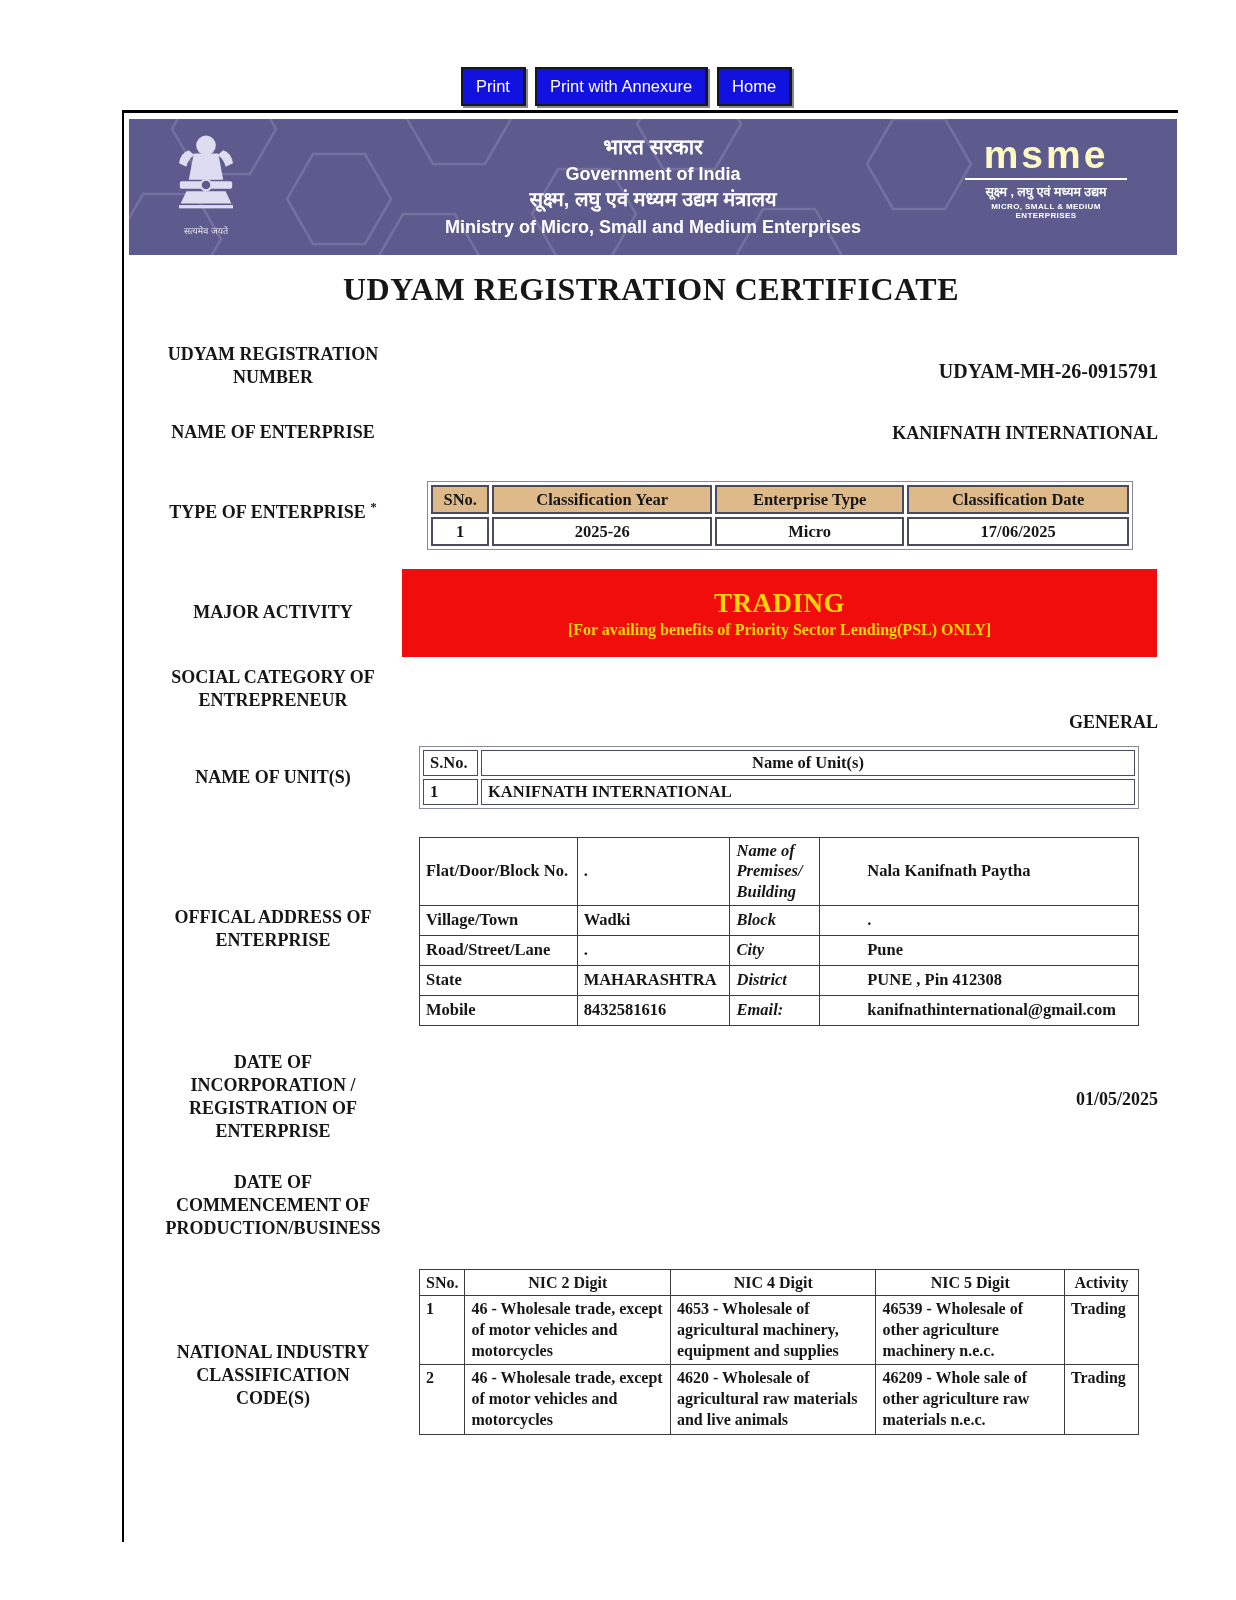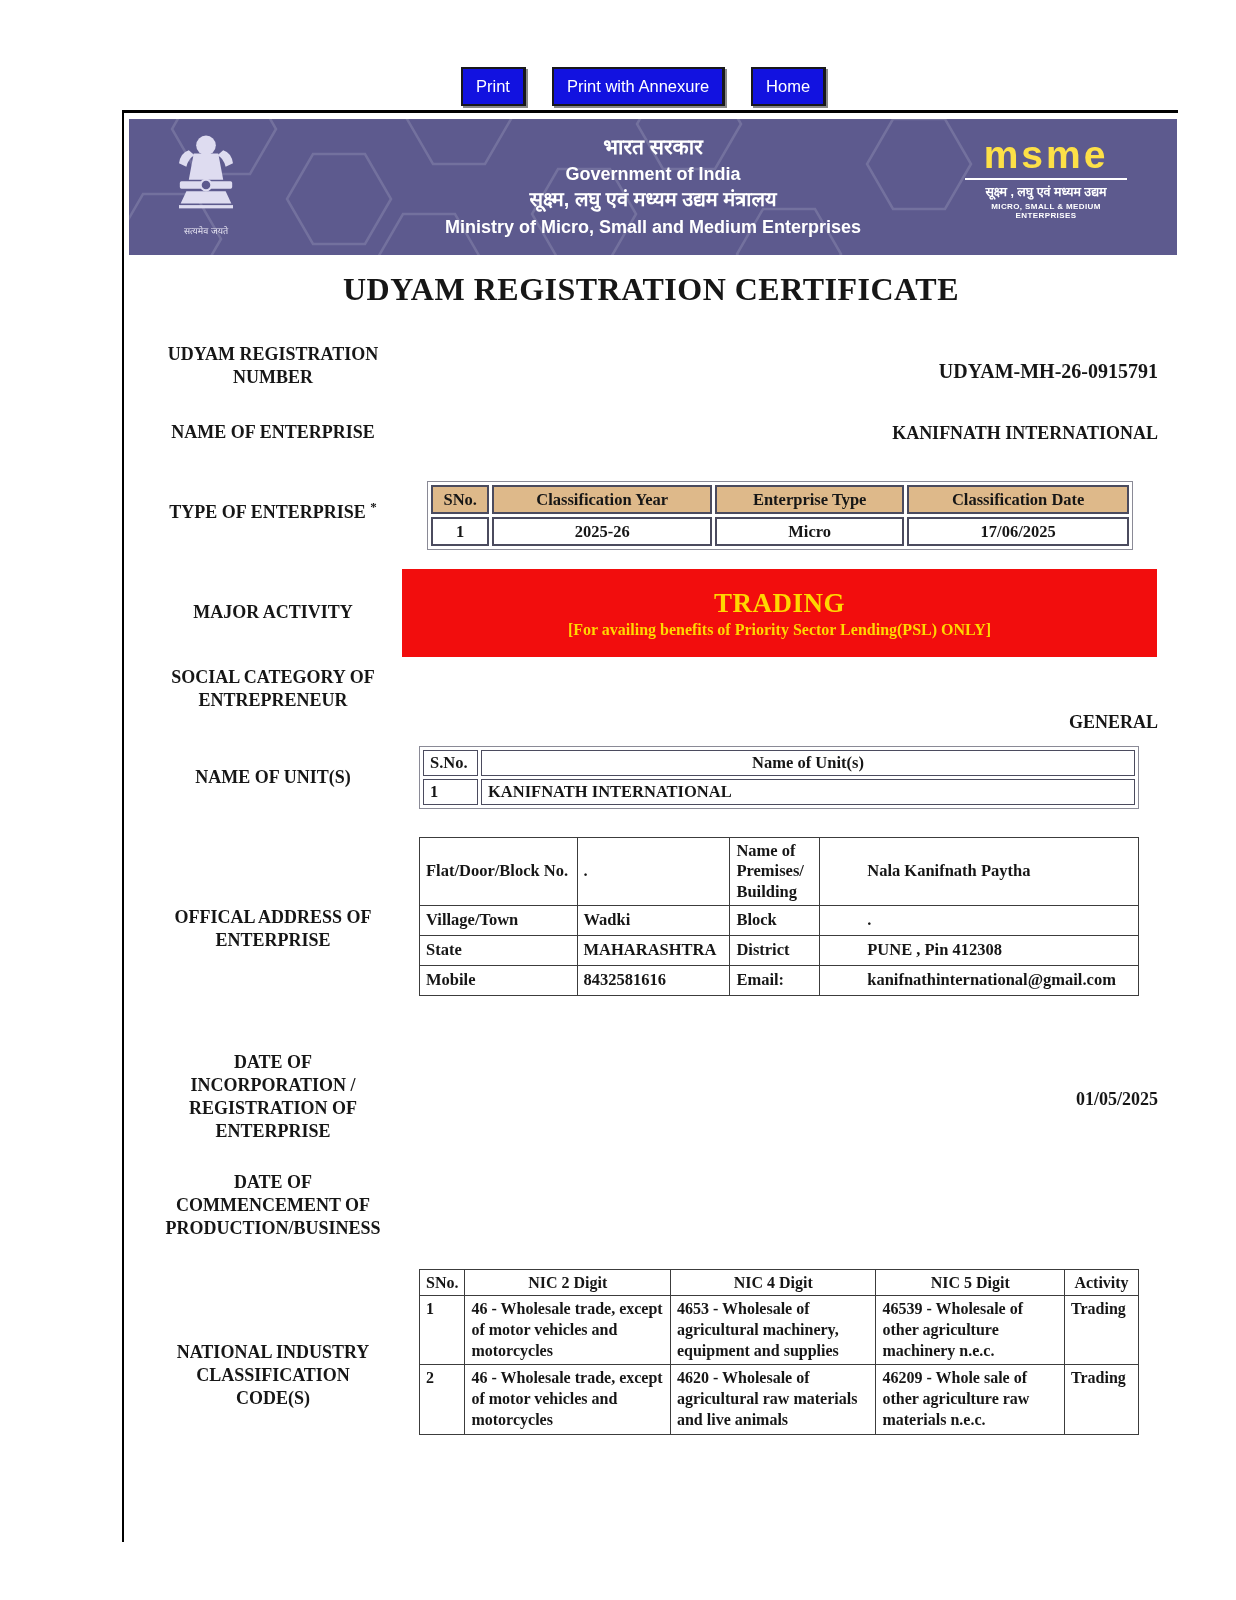--- a/index.html
+++ b/index.html
@@ -10,21 +10,21 @@
     --table_header_tan:#deb98a;
     --ink:#161616;
   }
   *{box-sizing:border-box;margin:0;padding:0;}
   html,body{background:#ffffff;}
   body{
     width:1236px;height:1600px;position:relative;overflow:hidden;
     font-family:"Liberation Serif","DejaVu Serif",serif;color:var(--ink);
   }
   
-  .toolbar{position:absolute;left:428px;top:67px;display:flex;gap:26px;font-family:"Liberation Sans","DejaVu Sans",sans-serif;padding-left:33px;}
+  .toolbar{position:absolute;left:428px;top:67px;display:flex;gap:9px;font-family:"Liberation Sans","DejaVu Sans",sans-serif;padding-left:33px;}
   .btn{
     background:var(--button_blue);color:#fff;font-size:16.5px;
     padding:8px 13px;border:2px solid #18181c;border-right-width:3px;
     box-shadow:2px 2px 0 rgba(40,40,40,.55);cursor:pointer;white-space:nowrap;
   }
   
   .frame{
     position:absolute;left:122px;top:110px;width:1056px;height:1432px;
     border-left:2px solid #000;border-top:3px solid #000;
   }
@@ -35,21 +35,21 @@
   }
   .hexes{position:absolute;left:0;top:0;pointer-events:none;}
   .emblem-wrap{position:absolute;left:34px;top:10px;width:86px;text-align:center;}
   .emblem-caption{font-size:9px;color:#e6e4f2;margin-top:1px;font-family:"DejaVu Sans",sans-serif;}
   .banner-center{position:absolute;left:0;right:0;top:13px;text-align:center;font-family:"Liberation Sans","DejaVu Sans",sans-serif;}
   .b-hi-1{font-size:21px;font-weight:bold;}
   .b-en-1{font-size:18px;font-weight:bold;margin-top:4px;}
   .b-hi-2{font-size:20px;font-weight:bold;}
   .b-en-2{font-size:18px;font-weight:bold;margin-top:5px;}
   .msme{position:absolute;right:50px;top:16px;width:162px;text-align:center;font-family:"Liberation Sans","DejaVu Sans",sans-serif;}
-  .msme-word{font-size:39px;font-weight:bold;letter-spacing:3px;line-height:1;color:#fde047;}
+  .msme-word{font-size:39px;font-weight:bold;letter-spacing:3px;line-height:1;color:#fef9c3;}
   .msme-rule{height:2px;background:#fff;margin:4px 0 3px 0;}
   .msme-hi{font-size:12.5px;font-weight:bold;}
   .msme-en{font-size:8px;font-weight:bold;letter-spacing:.4px;margin-top:2px;}
   
   .title{position:absolute;top:158px;left:0;width:100%;text-align:center;font-size:32px;font-weight:bold;letter-spacing:.5px;}
   
   .label{
     position:absolute;left:8px;width:282px;text-align:center;
     font-size:18px;font-weight:bold;line-height:1.28;white-space:pre-line;
   }
@@ -85,21 +85,21 @@
   .units-table th:nth-child(1),.units-table td:nth-child(1){width:55px;text-align:left;}
   .units-table th:nth-child(2){text-align:center;}
   .units-table td:nth-child(2){text-align:left;}
   
   .tbl-flat{border-collapse:collapse;border:1px solid #3c3c3c;}
   .tbl-flat th,.tbl-flat td{border:1px solid #3c3c3c;padding:2px 6px;}
   .address-table{position:absolute;left:295px;top:724px;width:720px;font-size:16.5px;}
   .address-table td{vertical-align:middle;text-align:left;line-height:1.25;}
   .address-table td:nth-child(1){width:158px;}
   .address-table td:nth-child(2){width:153px;}
-  .address-table td:nth-child(3){width:90px;}
+  .address-table td:nth-child(3){width:90px;font-style:italic;}
   .address-table td:nth-child(4){width:319px;padding-left:47px;}
   .address-table tr:first-child td{height:68px;}
   .address-table tr td{height:30px;}
   .nic-table{position:absolute;left:295px;top:1156px;width:720px;font-size:16px;}
   .nic-table th{text-align:center;height:26px;}
   .nic-table td{text-align:left;vertical-align:top;line-height:1.3;padding:3px 6px;}
   .nic-table th:nth-child(1),.nic-table td:nth-child(1){width:45px;}
   .nic-table th:nth-child(2),.nic-table td:nth-child(2){width:206px;}
   .nic-table th:nth-child(3),.nic-table td:nth-child(3){width:206px;}
   .nic-table th:nth-child(4),.nic-table td:nth-child(4){width:189px;}
@@ -228,20 +228,26 @@
           <td>Name of Premises/ Building</td>
           <td>Nala Kanifnath Paytha</td>
         </tr>
         <tr>
           <td>Village/Town</td>
           <td>Wadki</td>
           <td>Block</td>
           <td>.</td>
         </tr>
         <tr>
+          <td>Road/Street/Lane</td>
+          <td>.</td>
+          <td>City</td>
+          <td>Pune</td>
+        </tr>
+        <tr>
           <td>State</td>
           <td>MAHARASHTRA</td>
           <td>District</td>
           <td>PUNE , Pin 412308</td>
         </tr>
         <tr>
           <td>Mobile</td>
           <td>8432581616</td>
           <td>Email:</td>
           <td>kanifnathinternational@gmail.com</td>

